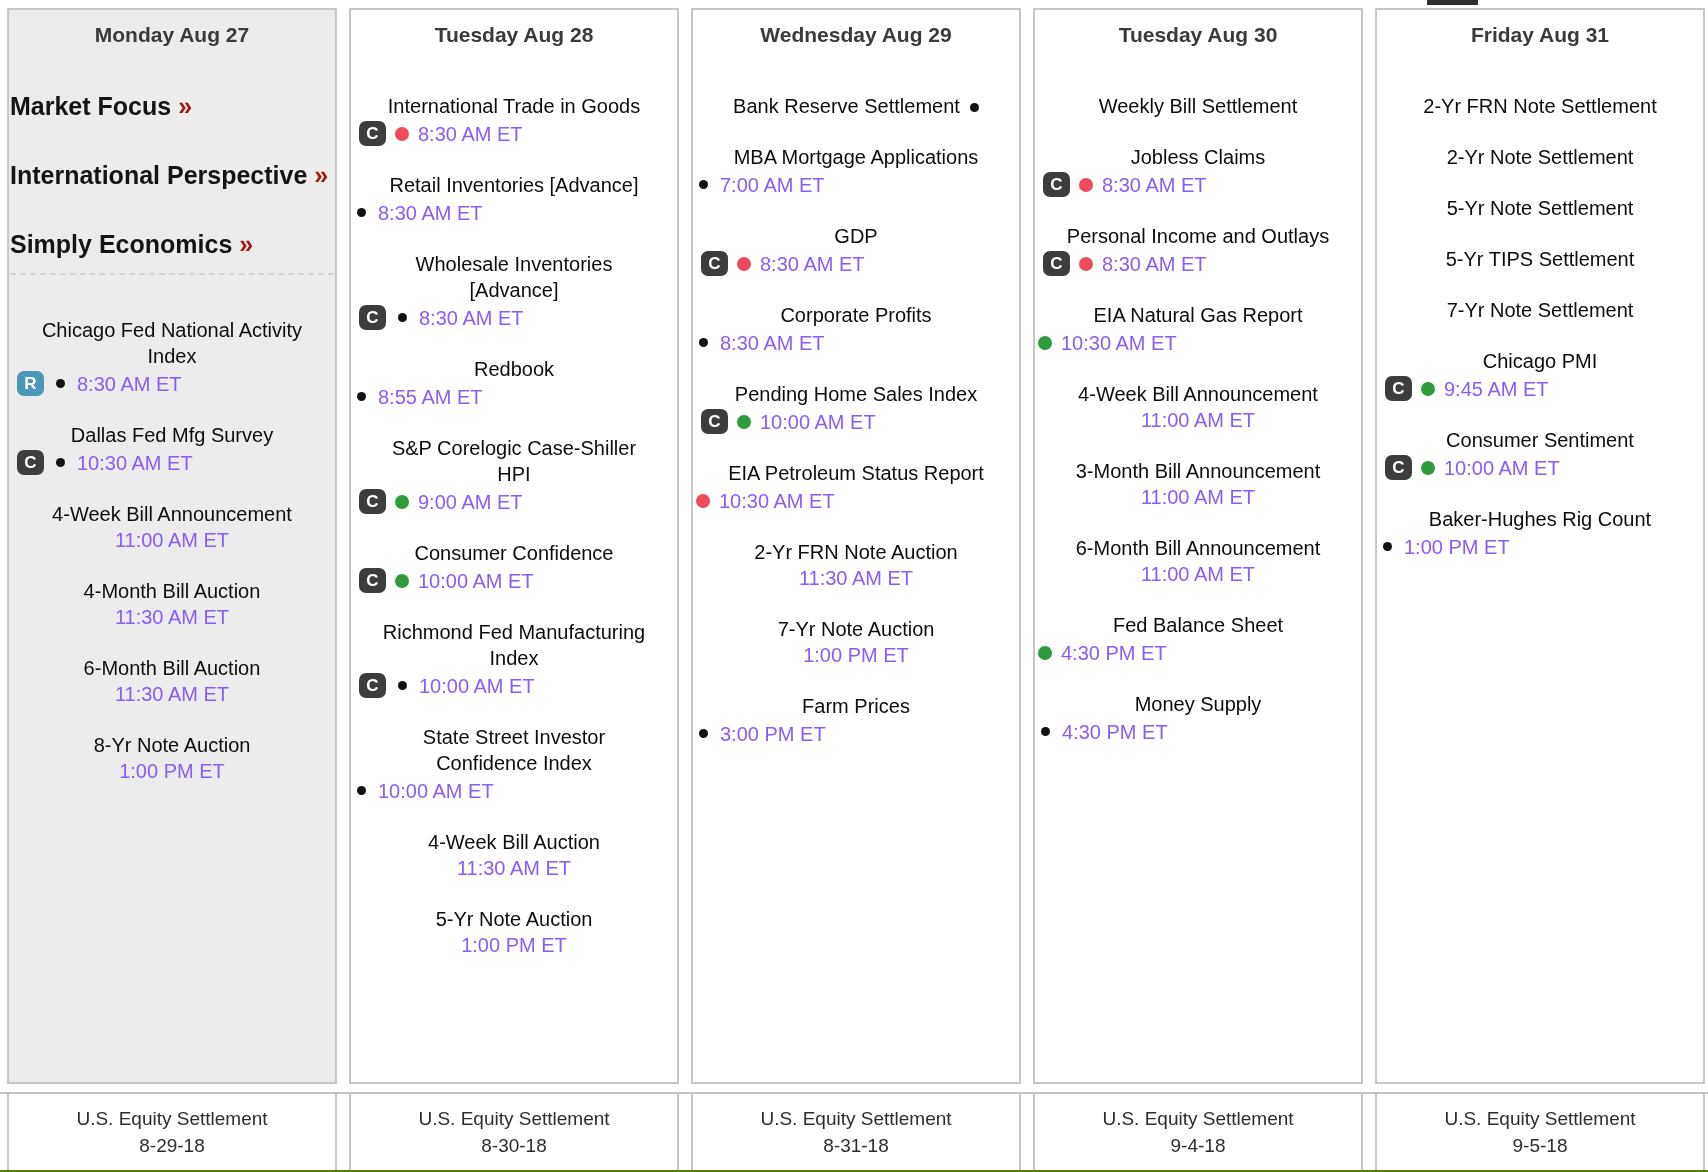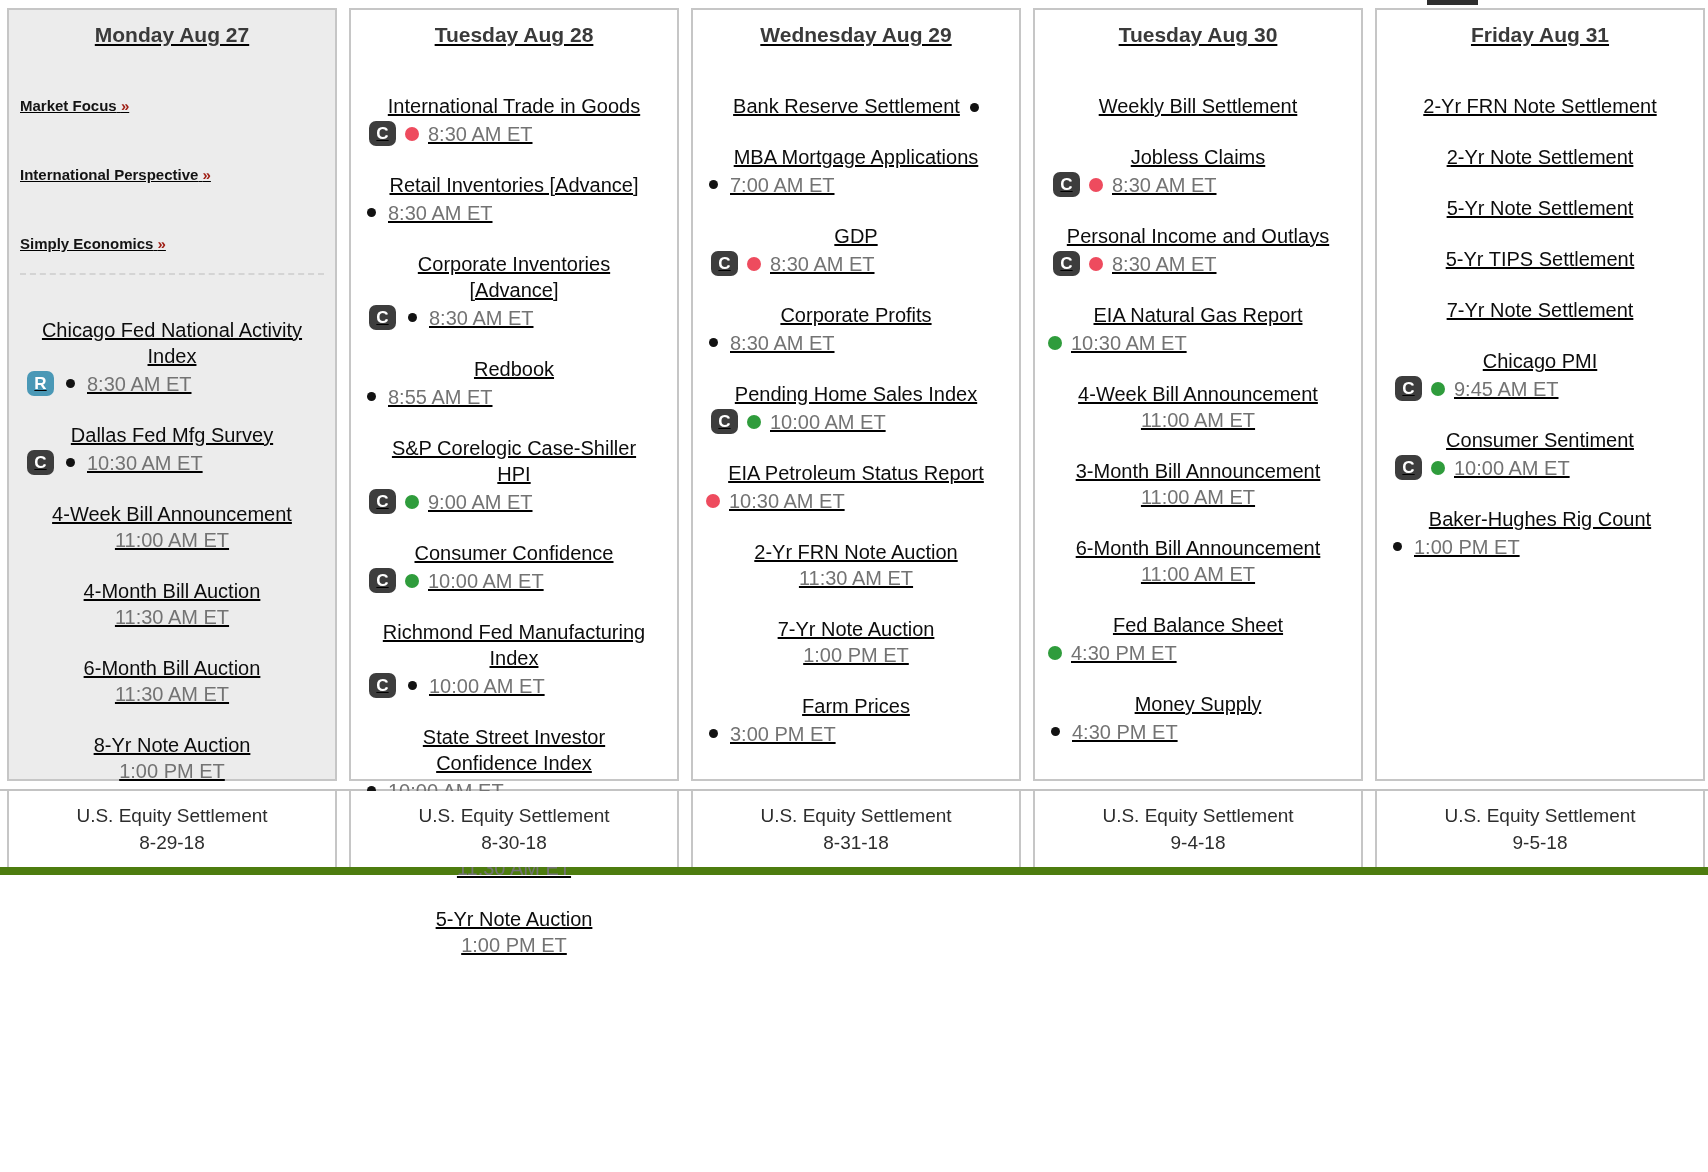--- a/index.html
+++ b/index.html
@@ -3,47 +3,47 @@
 <meta charset="utf-8">
 <style>
   html,body{margin:0;padding:0;background:#fff;}
   body{
     width:1708px;height:1172px;overflow:hidden;position:relative;
     font-family:"Liberation Sans",sans-serif;
   }
   .top-edge-bar{position:absolute;top:0;left:1427px;width:51px;height:5px;background:#2e2e2e;}
   .main-row{display:flex;gap:12px;padding:8px 0 0 7px;}
   .col-main{
-    width:330px;height:773px;box-sizing:border-box;
-    border:2px solid #c6c6c6;background:#fff;padding:0 11px;text-decoration:underline;
+    width:330px;height:1076px;box-sizing:border-box;
+    border:2px solid #c6c6c6;background:#fff;padding:0 1px;
   }
   .col-main.highlighted{background:#ececec;}
   .day-header{
     text-align:center;font-weight:bold;font-size:21px;color:#3a3a3a;
     margin-top:13px;line-height:24px;
   }
   .links{margin-top:46px;}
-  .report-link{font-weight:bold;font-size:15px;line-height:26px;margin-bottom:25px;color:#141414;cursor:pointer;margin-top:43px;}
+  .report-link{font-weight:bold;font-size:25px;line-height:26px;margin-bottom:25px;color:#141414;cursor:pointer;margin-top:43px;}
   .link-arrow{font-weight:bold;}
   .dashed-divider{border-top:2px dashed #d4d4d4;margin:-9px 0 0 0;}
   .events{margin-top:46px;text-align:center;}
   .events.after-divider{margin-top:42px;}
   .event{margin-bottom:25px;font-size:20px;line-height:26px;color:#0d0d0d;}
   .event-title{white-space:pre-line;cursor:pointer;}
   .event-meta{display:flex;align-items:center;gap:9px;min-height:27px;margin-top:1px;padding-left:2px;}
   .icon-badge{
     width:27px;height:25px;border-radius:7px;margin-left:5px;
     color:#fff;font-weight:bold;font-size:17px;
     display:inline-flex;align-items:center;justify-content:center;
     flex:0 0 auto;cursor:pointer;
   }
   .dot{border-radius:50%;flex:0 0 auto;}
   .dot.big{width:14px;height:14px;}
   .dot.bullet{width:9px;height:9px;margin:0 3px;}
-  .event-time{color:#737373;}
+  .event-time{color:#8b5cf6;}
   .event-time.plain{display:block;}
   .inline-bullet{display:inline-block;width:9px;height:9px;border-radius:50%;margin-left:10px;vertical-align:middle;}
   .footer-row{
     width:1708px;box-sizing:border-box;margin-top:8px;
     border-top:2px solid #c3c3c3;border-bottom:8px solid #4d7c0f;
   }
   .footer-cells{display:flex;gap:12px;padding-left:7px;}
   .settlement-cell{
     width:330px;height:76px;box-sizing:border-box;background:#fff;
     border-left:2px solid #c6c6c6;border-right:2px solid #c6c6c6;
@@ -113,21 +113,21 @@
           </div>
         </div>
         <div class="event">
           <div class="event-title">Retail Inventories [Advance]</div>
           <div class="event-meta">
             <span class="dot bullet" style="background: rgb(18, 18, 18);"></span>
             <span class="event-time">8:30 AM ET</span>
           </div>
         </div>
         <div class="event">
-          <div class="event-title">Corporate Inventories
+          <div class="event-title">Wholesale Inventories
 [Advance]</div>
           <div class="event-meta">
             <span class="icon-badge" style="background: rgb(61, 61, 61);">C</span>
             <span class="dot bullet" style="background: rgb(18, 18, 18);"></span>
             <span class="event-time">8:30 AM ET</span>
           </div>
         </div>
         <div class="event">
           <div class="event-title">Redbook</div>
           <div class="event-meta">

